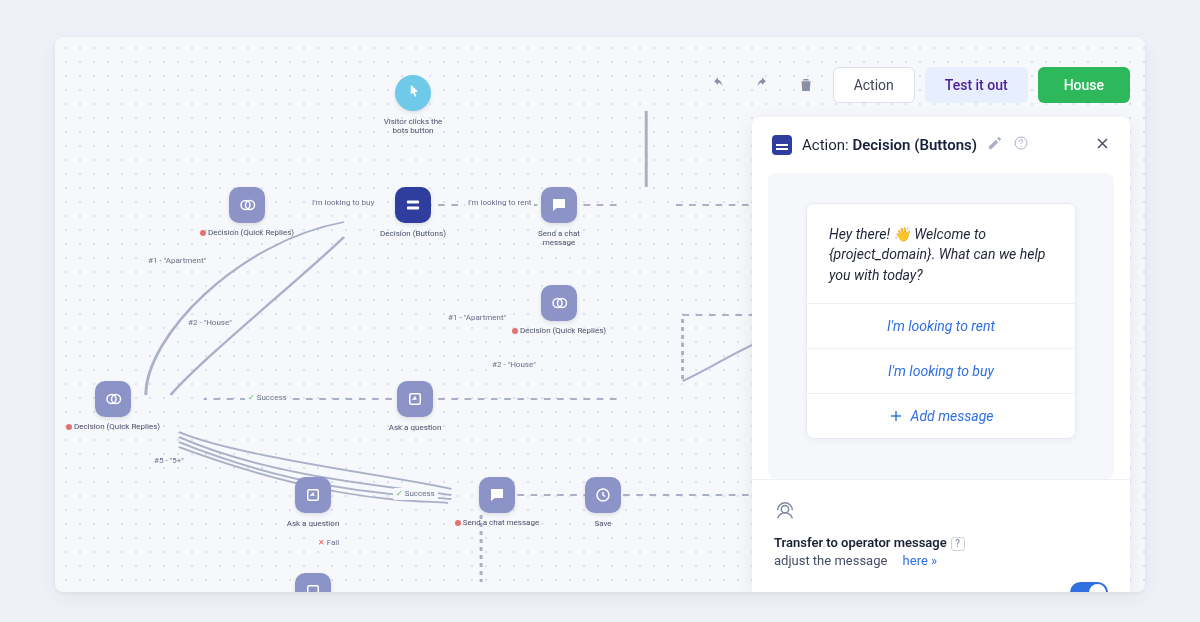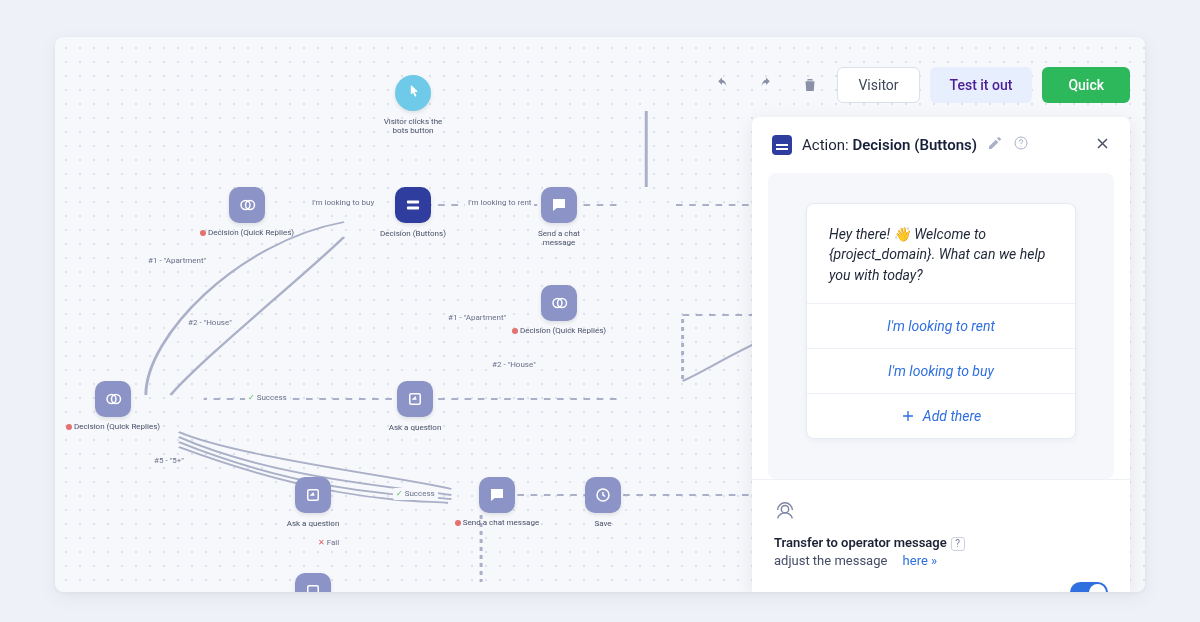--- a/index.html
+++ b/index.html
@@ -294,23 +294,23 @@
     <div class="tbtn icon">
         <svg viewBox="0 0 24 24">
           <path d="M12 5V2l5 5-5 5V9c-3 0-6 2-6 6 0-5 3-10 6-10z"></path>
         </svg>
       </div>
     <div class="tbtn icon">
         <svg viewBox="0 0 24 24">
           <path d="M6 7h12l-1 13H7L6 7zm3-3h6l1 2H8l1-2z"></path>
         </svg>
       </div>
-    <div class="tbtn cancel">Visitor</div>
+    <div class="tbtn cancel">Action</div>
     <div class="tbtn test">Test it out</div>
-    <div class="tbtn save">Quick</div>
+    <div class="tbtn save">House</div>
   </div>
 
   <div class="panel">
     <div class="panel-head">
       <div class="badge">
           <span></span>
         </div>
       <div class="title">
         <span>Action:</span>
         <b>Decision (Buttons)</b>
@@ -329,21 +329,21 @@
 
     <div class="panel-body">
       <div class="card">
         <div class="msg">Hey there! 👋 Welcome to {project_domain}. What can we help you with today?</div>
         <div class="row">I'm looking to rent</div>
         <div class="row">I'm looking to buy</div>
         <div class="row add">
           <svg viewBox="0 0 20 20">
               <path d="M10 3v14M3 10h14"></path>
             </svg>
-          <span>Add there</span>
+          <span>Add message</span>
         </div>
       </div>
     </div>
 
     <div class="panel-foot">
       <div class="ico">
         <svg viewBox="0 0 24 24">
             <circle cx="12" cy="10" r="4"></circle>
             <path d="M4 20c1-4 5-6 8-6s7 2 8 6"></path>
             <path d="M4 11a8 8 0 0116 0"></path>

